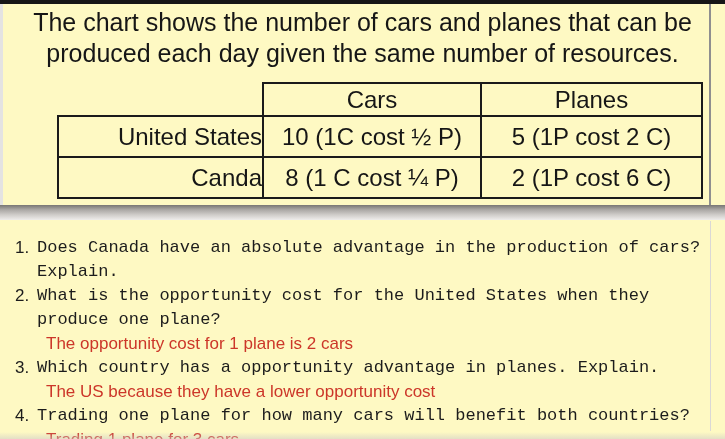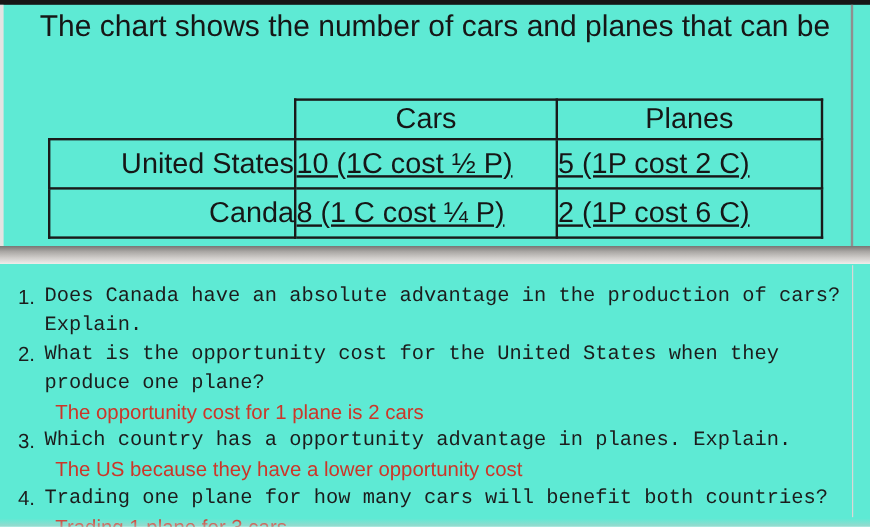--- a/index.html
+++ b/index.html
@@ -3,21 +3,21 @@
 <meta charset="utf-8">
 <style>
   :root{
     --answer-red:#cc3629;
     --text-black:#1c1c1c;
   }
   html,body{margin:0;padding:0;background:#ffffff;}
   .page{
     position:relative;
     width:725px;height:439px;
-    background:#5eead4;
+    background:#fef9c3;
     font-family:"Liberation Sans", sans-serif;
     overflow:hidden;
     color:var(--text-black);
   }
   
   .top-bar{position:absolute;top:0;left:0;width:725px;height:4px;background:#161616;}
   .left-strip{position:absolute;top:4px;left:0;width:3px;height:201px;background:#e4e3e2;}
   .right-line-top{position:absolute;top:4px;left:709px;width:2px;height:201px;background:#8f8f8f;}
   .right-line-bottom{position:absolute;top:221px;left:710px;width:1px;height:210px;background:#dad8d6;}
   .slide-divider{
@@ -29,53 +29,54 @@
     background:linear-gradient(to bottom,rgba(200,198,195,0) 0%,rgba(205,202,199,.55) 100%);
   }
 
   
   .title{
     position:absolute;top:7px;left:0;width:725px;
     text-align:center;font-size:25px;line-height:31px;color:#161616;
   }
 
   
-  .table-wrap{position:absolute;top:82px;left:40px;}
+  .table-wrap{position:absolute;top:82px;left:57px;}
   table.prod{border-collapse:collapse;table-layout:fixed;}
   table.prod td{
     border:2px solid #1a1a1a;
     font-size:24px;color:#161616;
     padding:0;white-space:nowrap;overflow:hidden;
   }
   table.prod td.blank{border:none;}
   table.prod tr.hdr{height:33px;}
   table.prod tr.row{height:41px;}
   td.hdr-cell{text-align:center;}
   td.country{text-align:right;padding-right:9px;margin-top:45px;}
-  td.value{text-align:left;padding-left:8px;text-decoration:underline;}
+  td.value{text-align:center;padding-left:8px;}
 
   
   .questions{position:absolute;top:236px;left:15px;width:702px;font-size:17px;line-height:24px;}
   .q-line{display:flex;color:var(--text-black);}
   .q-num{flex:0 0 22px;}
   .q-text{flex:1;font-family:Liberation Mono, monospace;}
   .a-line{padding-left:31px;color:var(--answer-red);}
 </style>
 </head>
 <body>
 
 <div class="page">
 
   <div class="top-bar"></div>
   <div class="left-strip"></div>
   <div class="right-line-top"></div>
   <div class="right-line-bottom"></div>
 
   <div class="title">
     <div>The chart shows the number of cars and planes that can be</div>
+    <div>produced each day given the same number of resources.</div>
   </div>
 
   <div class="table-wrap">
     <table class="prod">
       <colgroup>
         <col style="width:205px">
         <col style="width:218px">
         <col style="width:221px">
       </colgroup>
       <tbody>

